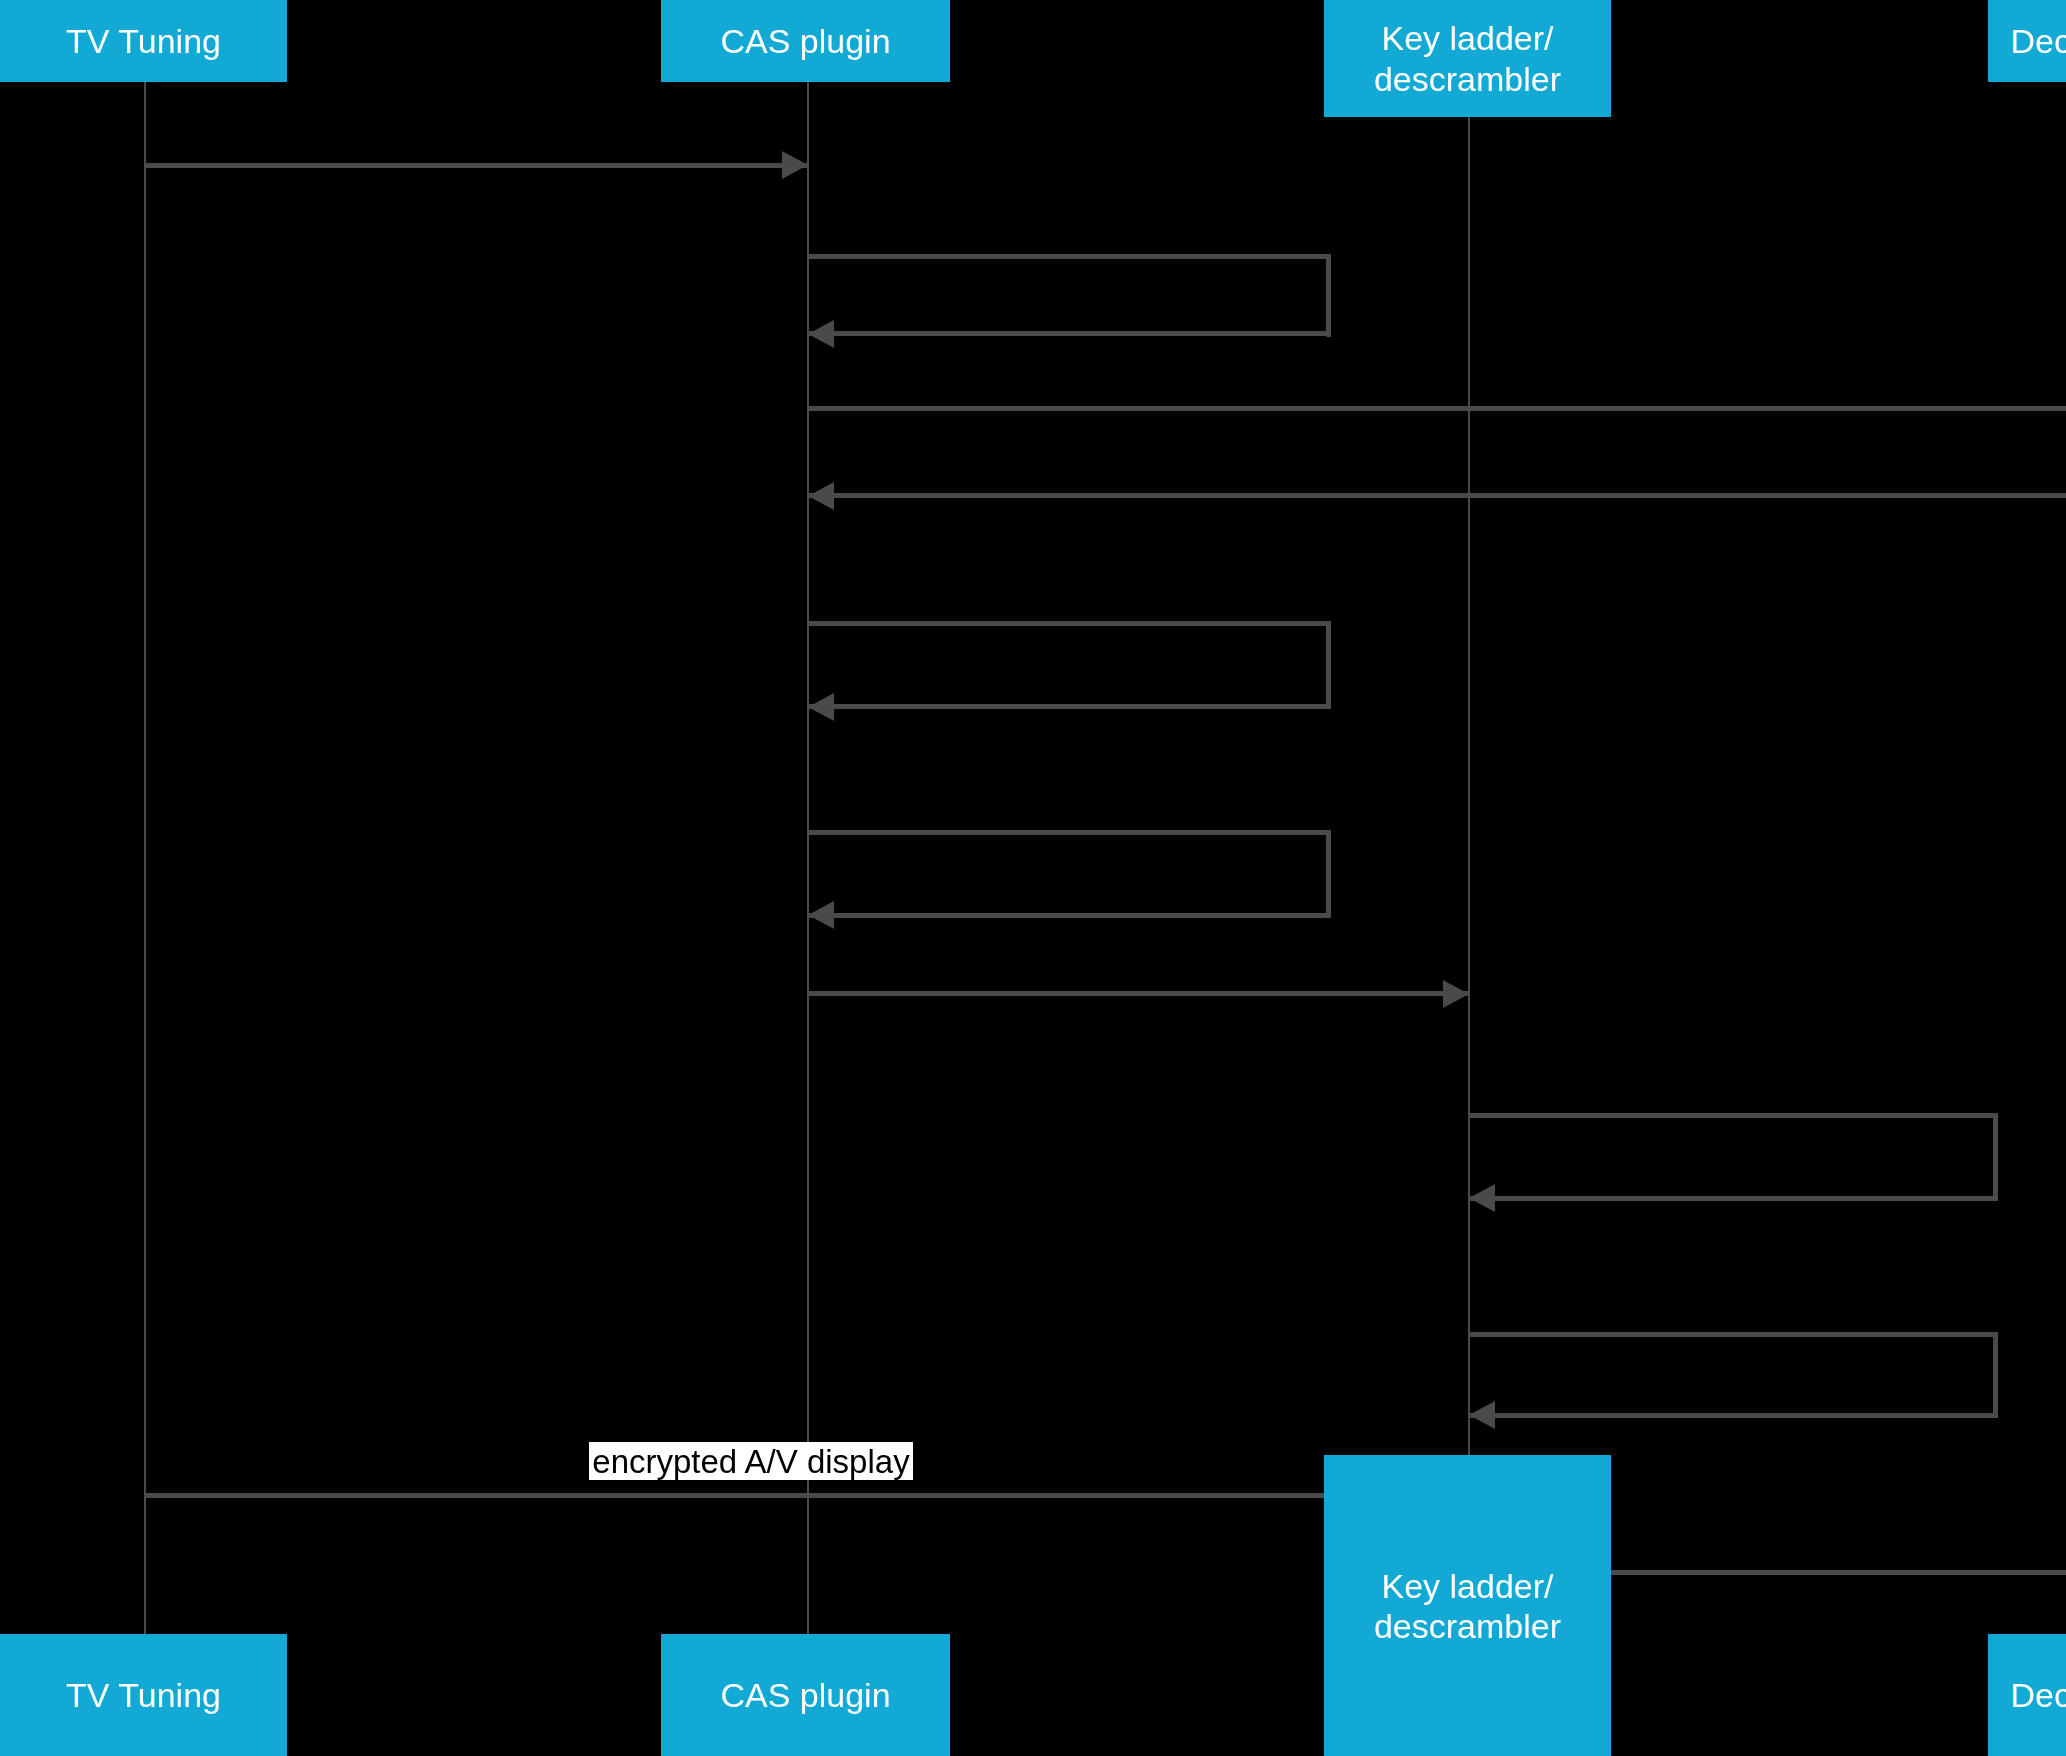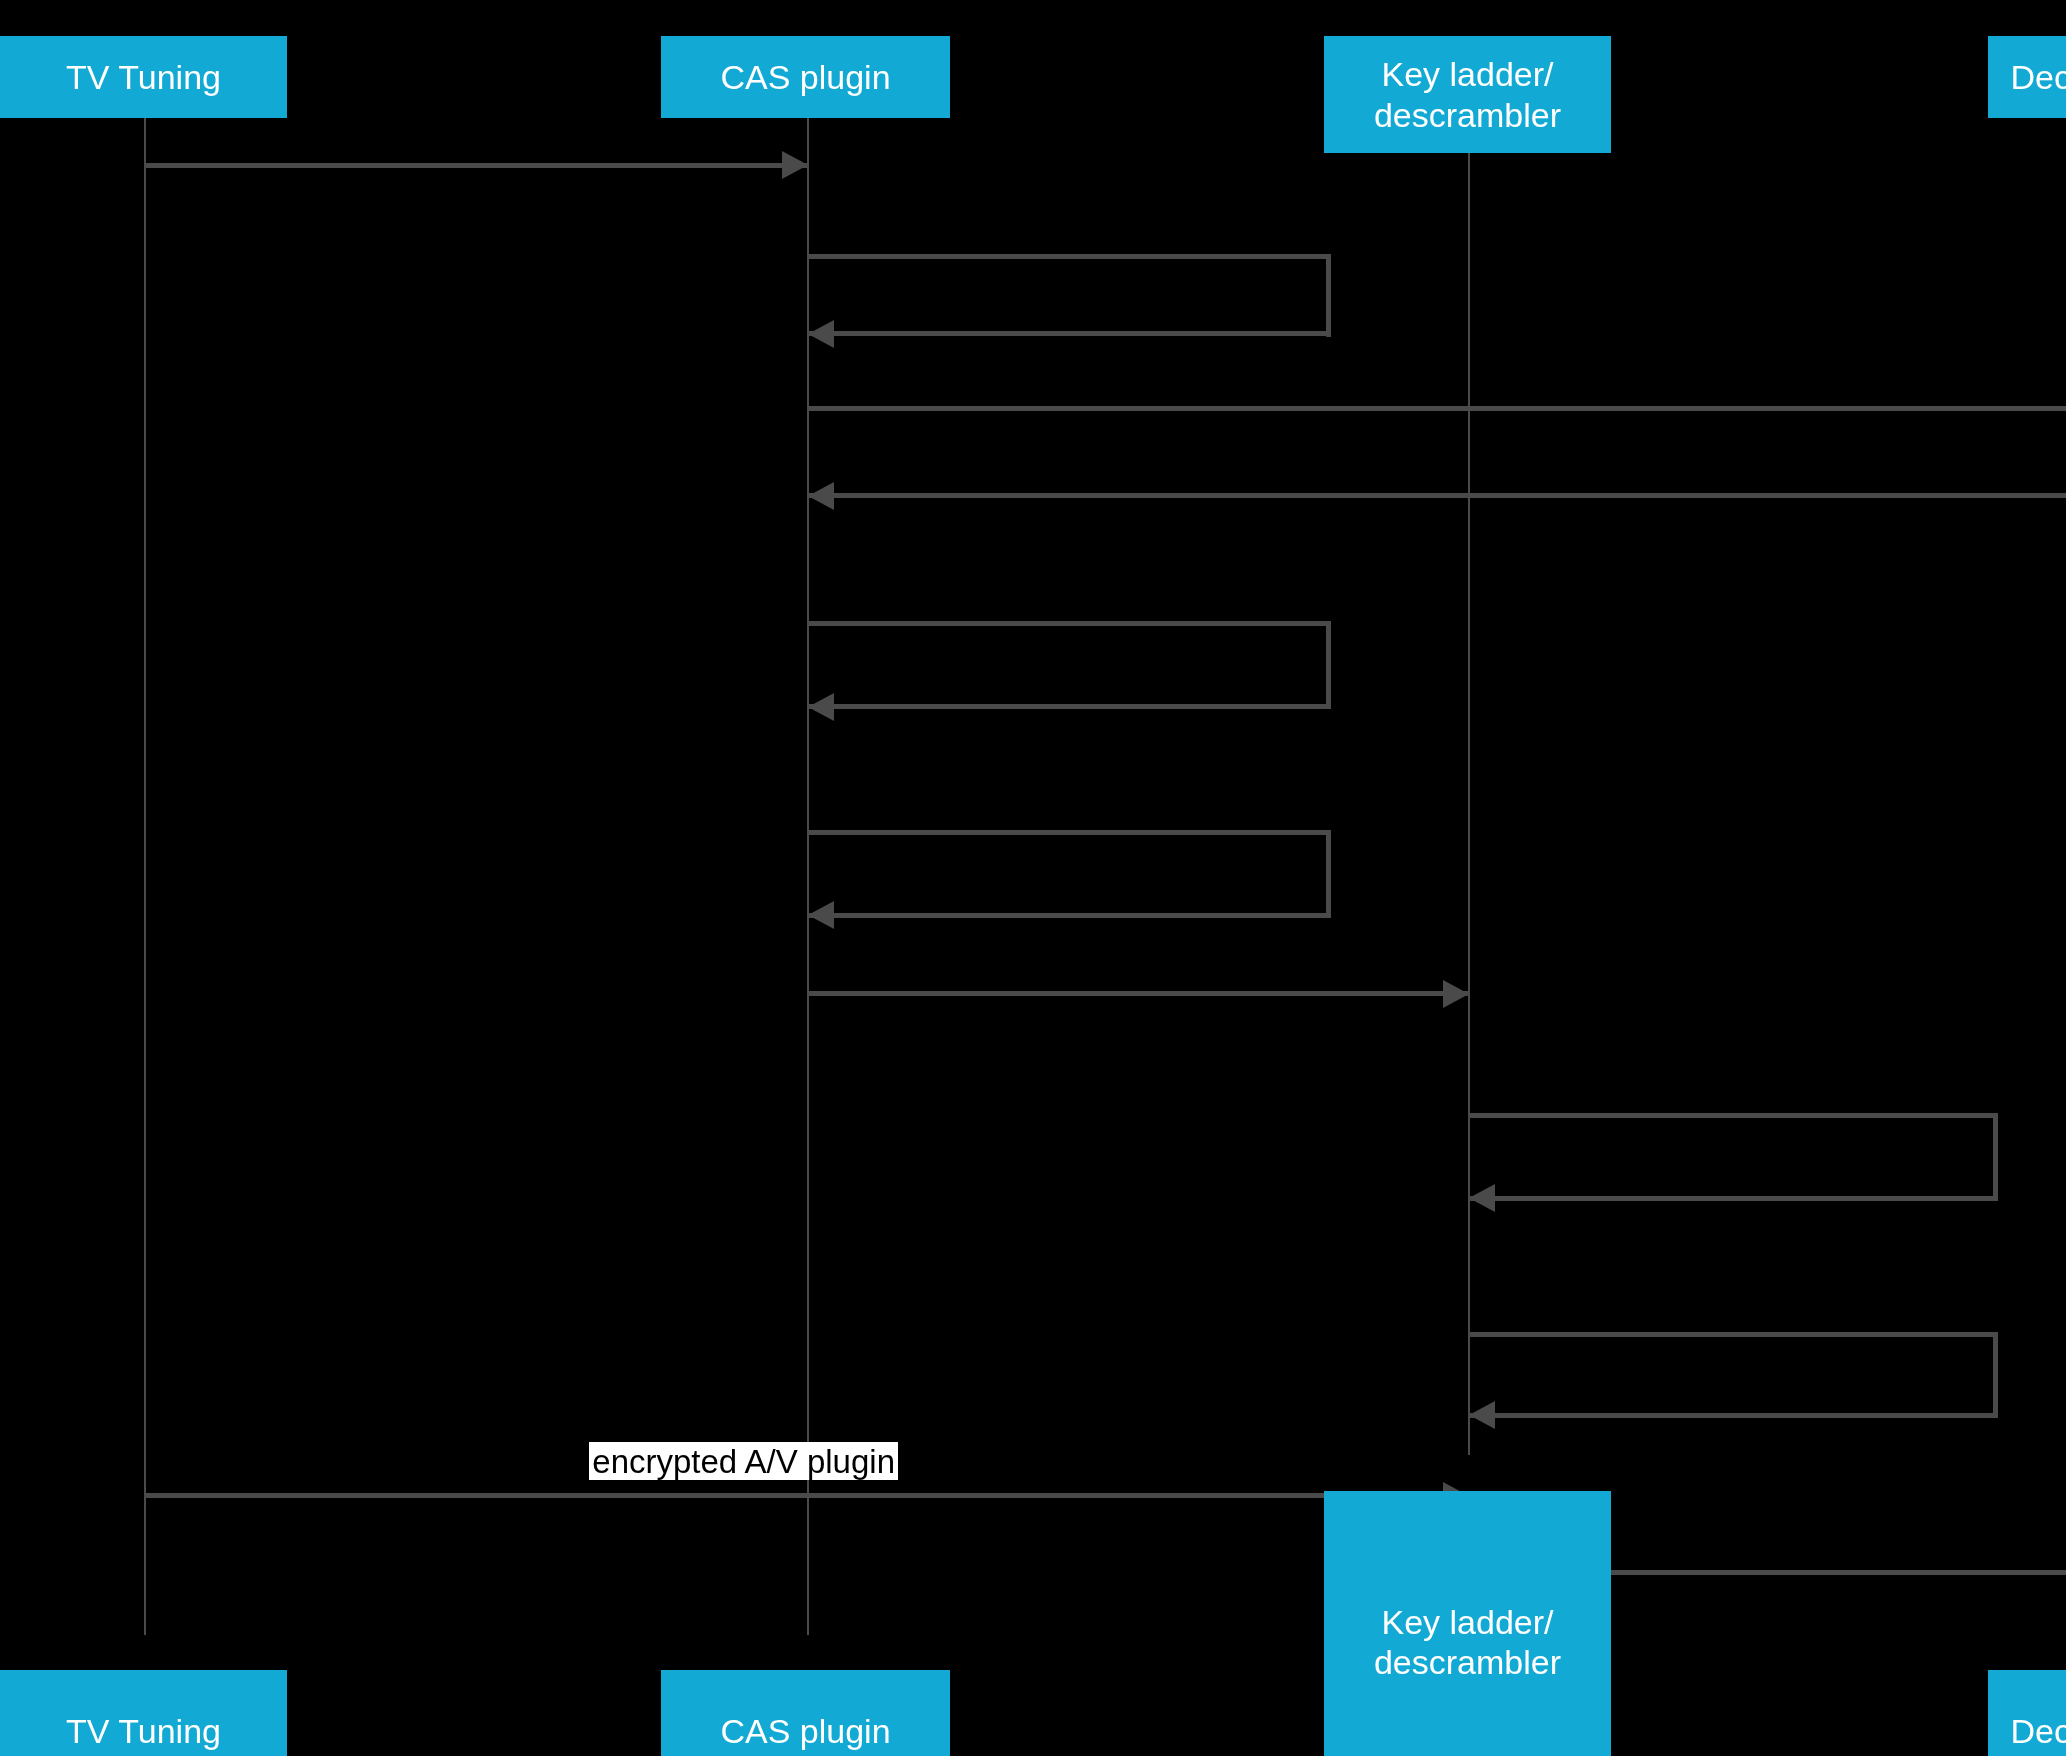--- a/index.html
+++ b/index.html
@@ -2,21 +2,21 @@
 <html style="font-size:6.6px"><head>
 <meta charset="utf-8">
 <title>Sequence Diagram</title>
 <style>
   html,body{margin:0;padding:0;background:#000;}
   body{font-family:"Liberation Sans",sans-serif;}
   #stage{position:relative;width:2662px;height:1756px;background:#000;overflow:hidden;}
   .lifeline{position:absolute;width:1.7px;background:#4a4a4a;}
   .actor-box{position:absolute;background:#12aad4;color:#fff;display:flex;align-items:center;
              justify-content:center;text-align:center;font-size:34px;line-height:1.18;
-             font-family:"Liberation Sans",sans-serif;font-weight:400;box-sizing:border-box;padding:1.7px;margin-top:36px;}
+             font-family:"Liberation Sans",sans-serif;font-weight:400;box-sizing:border-box;padding:1.7px;}
   .msg-line{position:absolute;height:5.4px;background:#4a4a4a;}
   .v-line{position:absolute;width:5.4px;background:#4a4a4a;}
   .head-r{position:absolute;width:0;height:0;border-top:14px solid transparent;
           border-bottom:14px solid transparent;border-left:26px solid #4a4a4a;}
   .head-l{position:absolute;width:0;height:0;border-top:14px solid transparent;
           border-bottom:14px solid transparent;border-right:26px solid #4a4a4a;}
   .msg-label{position:absolute;font-size:33px;color:#000;background:#000;
              white-space:nowrap;line-height:1;padding:2.5px 3.3px;}
   .msg-label.visible{background:#fff;color:#000;}
 </style>
@@ -84,21 +84,21 @@
       <div class="msg-line" style="left: 1469px; width: 527px; top: 1196px; background: rgb(74, 74, 74);"></div>
       <div class="head-l" style="top: 1184px; left: 1469px; border-right-color: rgb(74, 74, 74);"></div>
       <div class="msg-label" style="left: 1345px; top: 1070px; background: rgb(0, 0, 0); color: rgb(0, 0, 0);"></div>
       <div class="msg-line" style="left: 1469px; width: 527px; top: 1332px; background: rgb(74, 74, 74);"></div>
       <div class="v-line" style="left: 1993px; top: 1332px; height: 86px; background: rgb(74, 74, 74);"></div>
       <div class="msg-line" style="left: 1469px; width: 527px; top: 1413px; background: rgb(74, 74, 74);"></div>
       <div class="head-l" style="top: 1401px; left: 1469px; border-right-color: rgb(74, 74, 74);"></div>
       <div class="msg-label" style="left: 1345px; top: 1289px; background: rgb(0, 0, 0); color: rgb(0, 0, 0);"></div>
       <div class="msg-line" style="left: 145px; width: 1324px; top: 1493px; background: rgb(74, 74, 74);"></div>
       <div class="head-r" style="top: 1482px; left: 1443px; border-left-color: rgb(74, 74, 74);"></div>
-      <div class="msg-label visible" style="left: 589px; top: 1442px;">encrypted A/V plugin</div>
+      <div class="msg-label visible" style="left: 589px; top: 1442px;">encrypted A/V display</div>
       <div class="msg-line" style="left: 1469px; width: 661px; top: 1570px; background: rgb(74, 74, 74);"></div>
       <div class="msg-label" style="left: 1676px; top: 1527px; background: rgb(0, 0, 0); color: rgb(0, 0, 0);"></div>
     </div>
   <div id="bottom-actors">
       <div class="actor-box" style="left: 0px; width: 287px; top: 1634px; height: 122px; background: rgb(18, 170, 212); color: rgb(255, 255, 255);">
         <div>
           <div>TV Tuning</div>
         </div>
       </div>
       <div class="actor-box" style="left: 661px; width: 289px; top: 1634px; height: 122px; background: rgb(18, 170, 212); color: rgb(255, 255, 255);">

